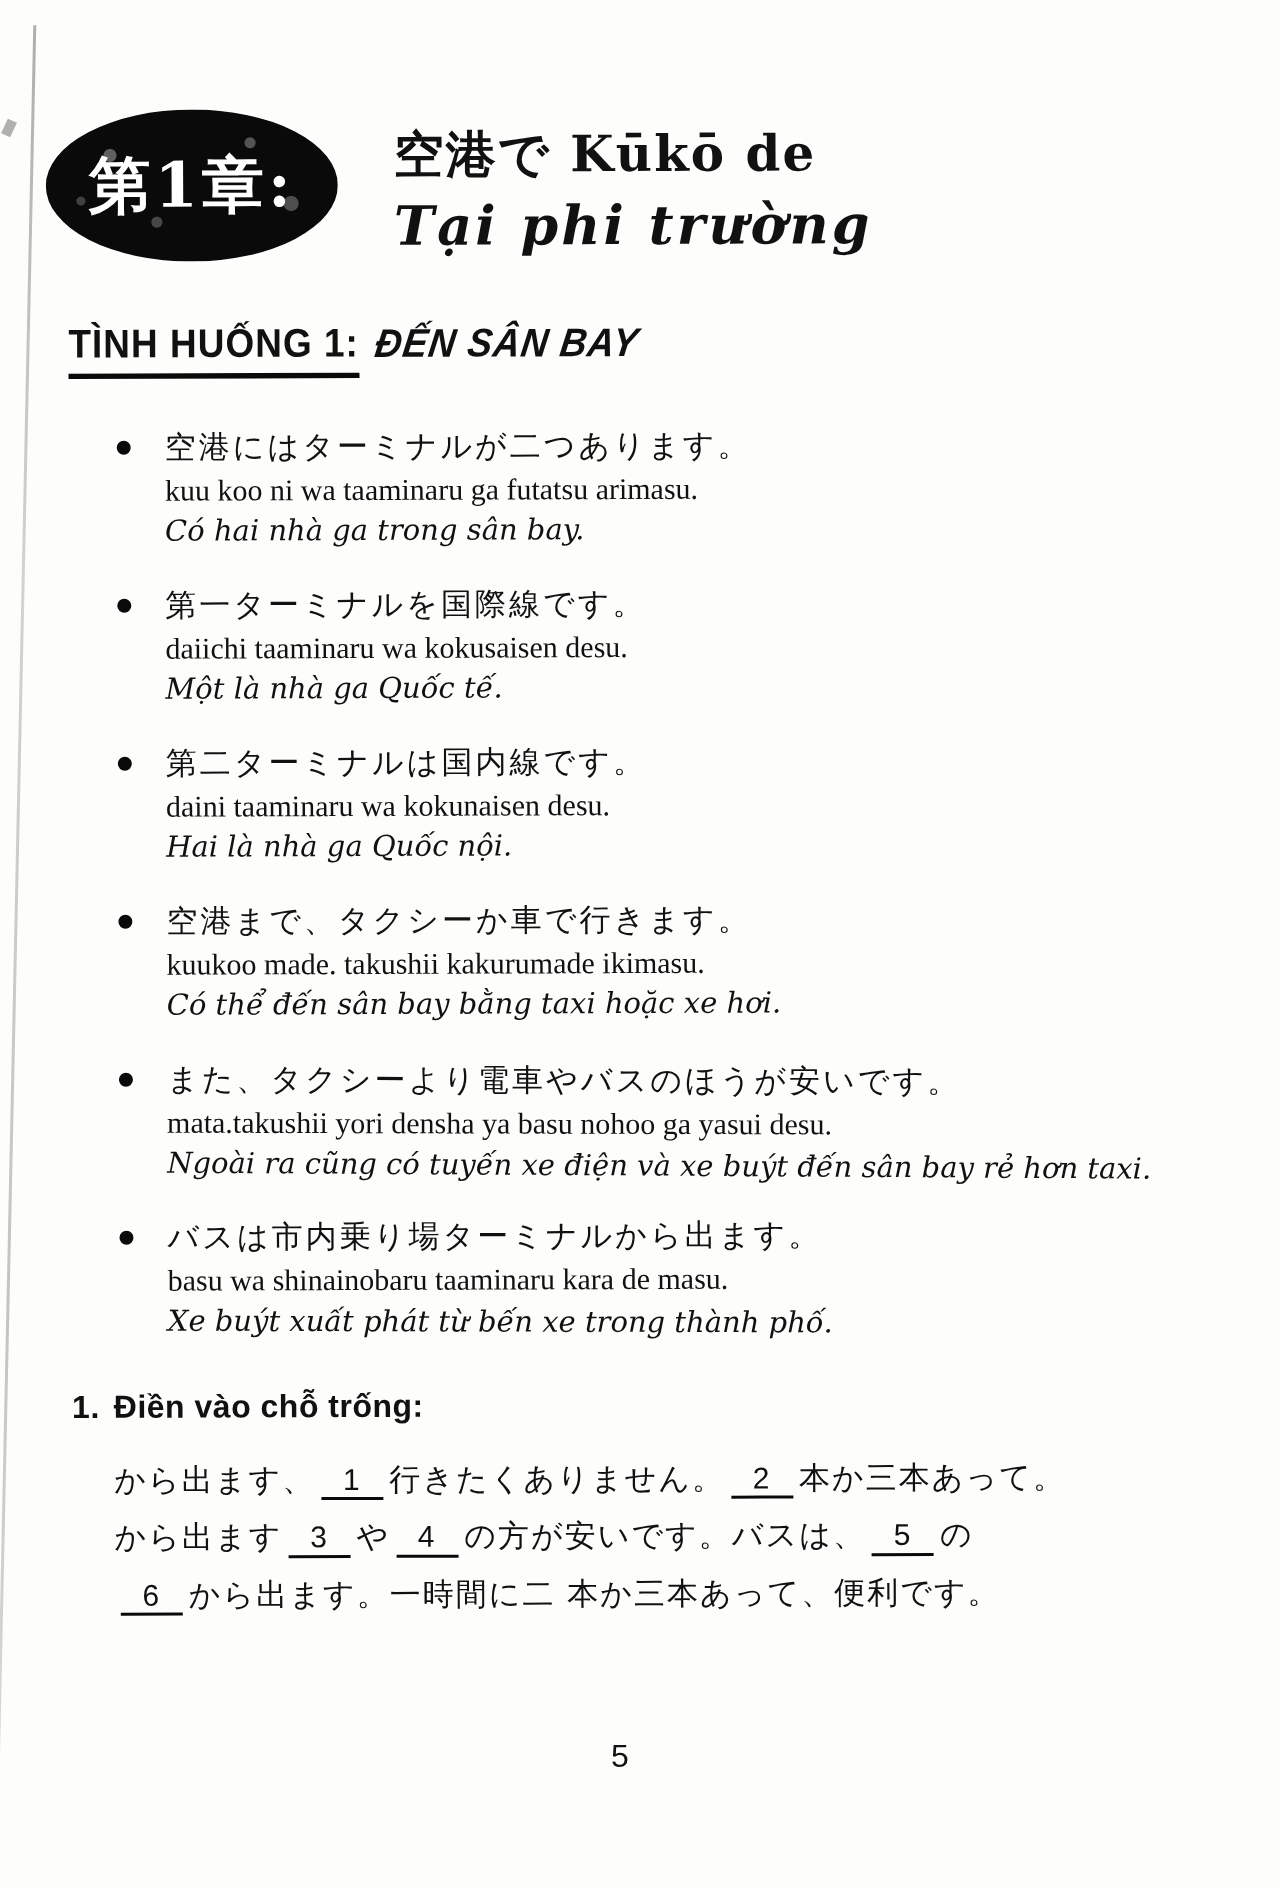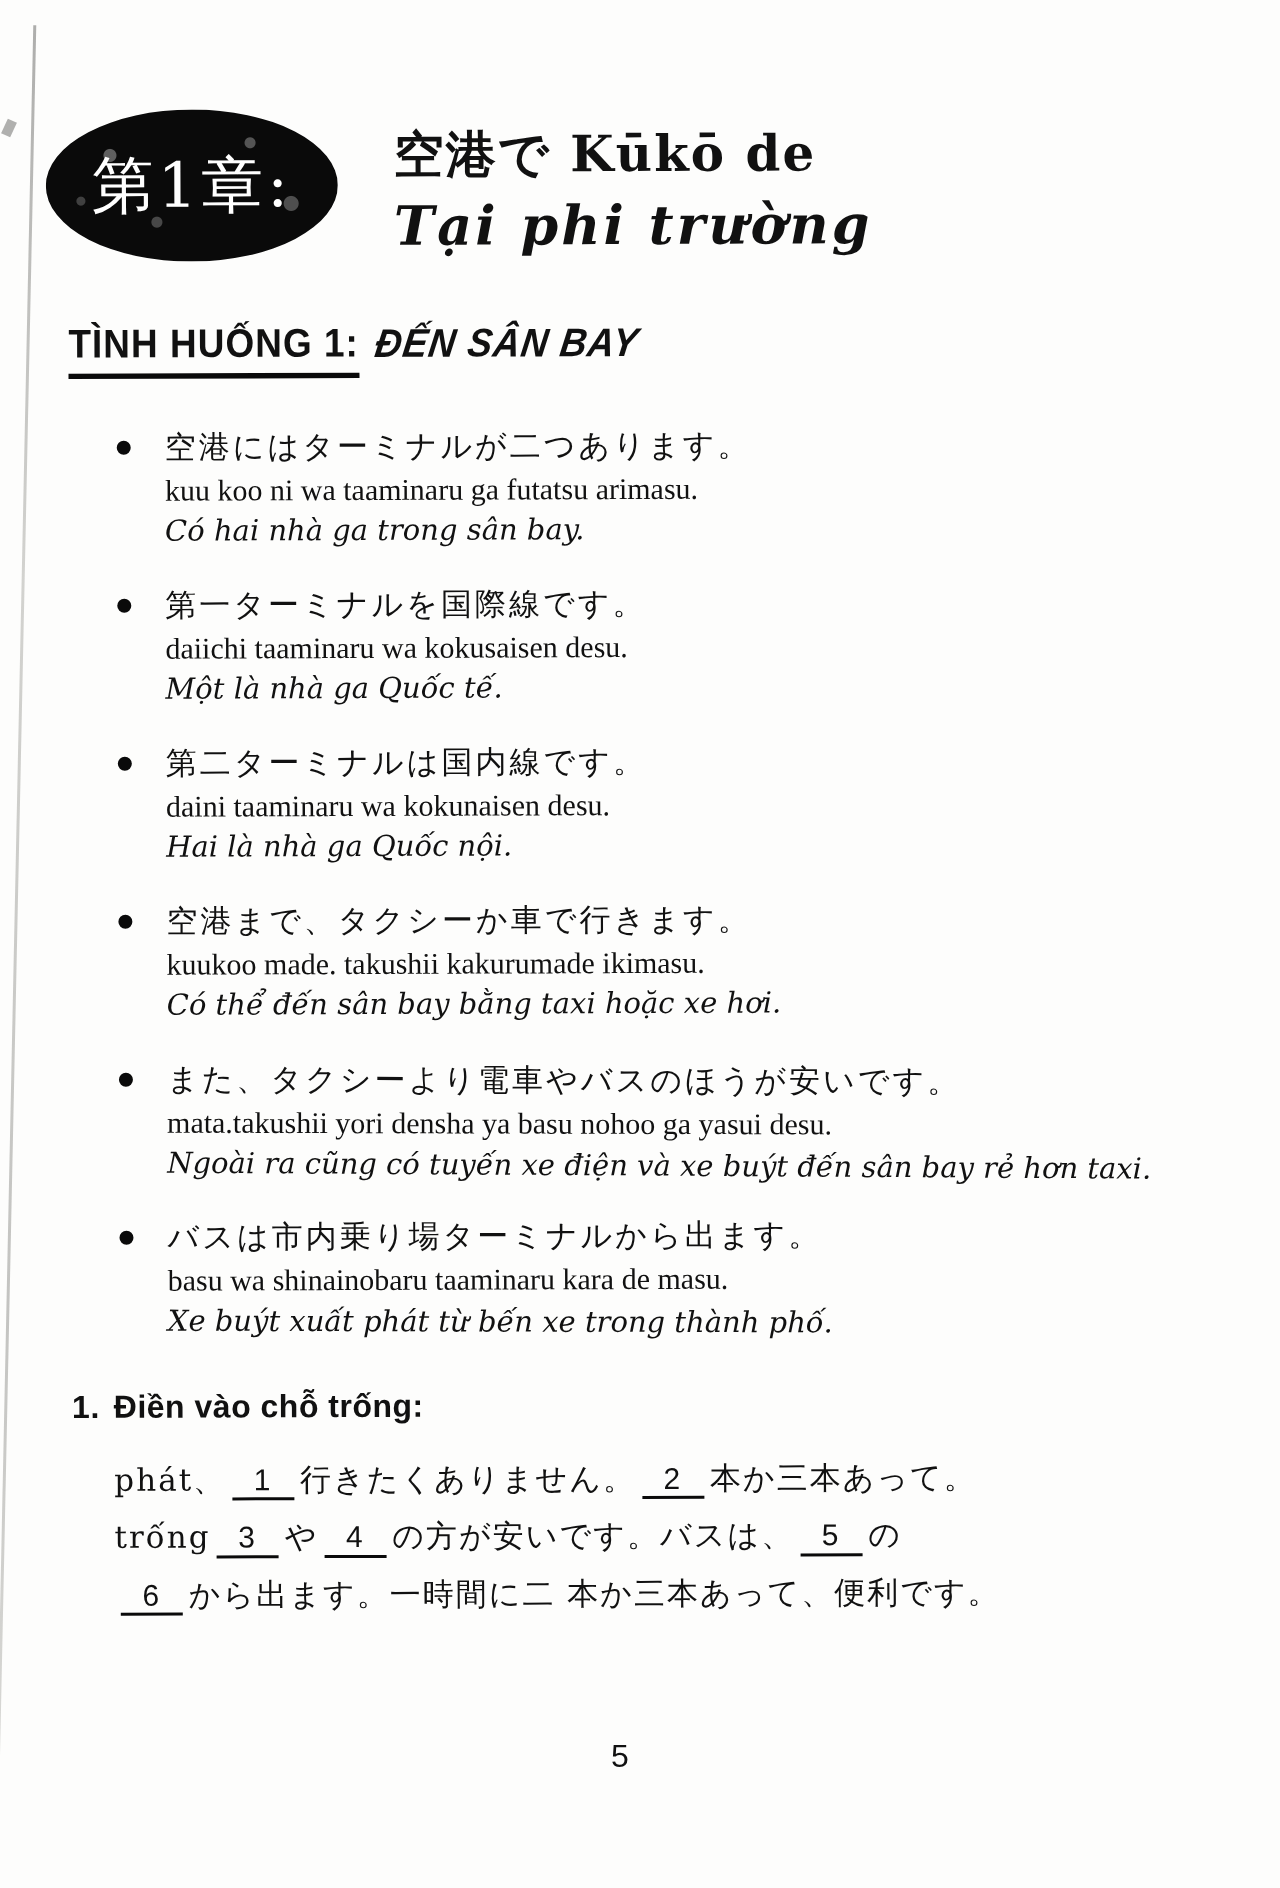--- a/index.html
+++ b/index.html
@@ -37,21 +37,21 @@
       radial-gradient(circle at 22% 30%, rgba(255,255,255,.35) 0 6px, transparent 7px),
       radial-gradient(circle at 70% 22%, rgba(255,255,255,.30) 0 5px, transparent 6px),
       radial-gradient(circle at 84% 62%, rgba(255,255,255,.28) 0 7px, transparent 8px),
       radial-gradient(circle at 38% 74%, rgba(255,255,255,.25) 0 5px, transparent 6px),
       radial-gradient(circle at 12% 60%, rgba(255,255,255,.22) 0 4px, transparent 5px),
       #0a0a0a;
     border-radius:50%;
     display:flex;align-items:center;justify-content:center;
   }
   .badge span{
-    color:#fff;font-size:62px;font-weight:normal;letter-spacing:4px;
+    color:#fff;font-size:62px;font-weight:bold;letter-spacing:4px;
     font-family:"DejaVu Serif",serif;
   }
   .titles{margin-left:56px;padding-top:16px;}
   .title-jp{
     font-size:50px;font-weight:bold;letter-spacing:2px;line-height:1.2;
   }
   .title-vi{
     font-size:54px;font-style:italic;font-weight:bold;letter-spacing:3px;
     line-height:1.25;margin-top:8px;
     font-family:"DejaVu Serif",serif;
@@ -192,22 +192,22 @@
       </li>
 
     </ul>
 
     <div class="exercise">
       <div class="ex-heading">
         <span>1.</span>
         <span>Điền vào chỗ trống:</span>
       </div>
       <div class="ex-body">
-        <p class="ex-line"><span>phát、</span><span class="blank">1</span><span>行きたくありません。</span><span class="blank">2</span><span>本か三本あって。</span></p>
-        <p class="ex-line"><span>trống</span><span class="blank">3</span><span>や</span><span class="blank">4</span><span>の方が安いです。バスは、</span><span class="blank">5</span><span>の</span></p>
+        <p class="ex-line"><span>から出ます、</span><span class="blank">1</span><span>行きたくありません。</span><span class="blank">2</span><span>本か三本あって。</span></p>
+        <p class="ex-line"><span>から出ます</span><span class="blank">3</span><span>や</span><span class="blank">4</span><span>の方が安いです。バスは、</span><span class="blank">5</span><span>の</span></p>
         <p class="ex-line"><span class="blank">6</span><span>から出ます。一時間に二 本か三本あって、便利です。</span></p>
       </div>
     </div>
 
   </div>
 
   <div class="page-number">5</div>
 </div>
 
 </body></html>

